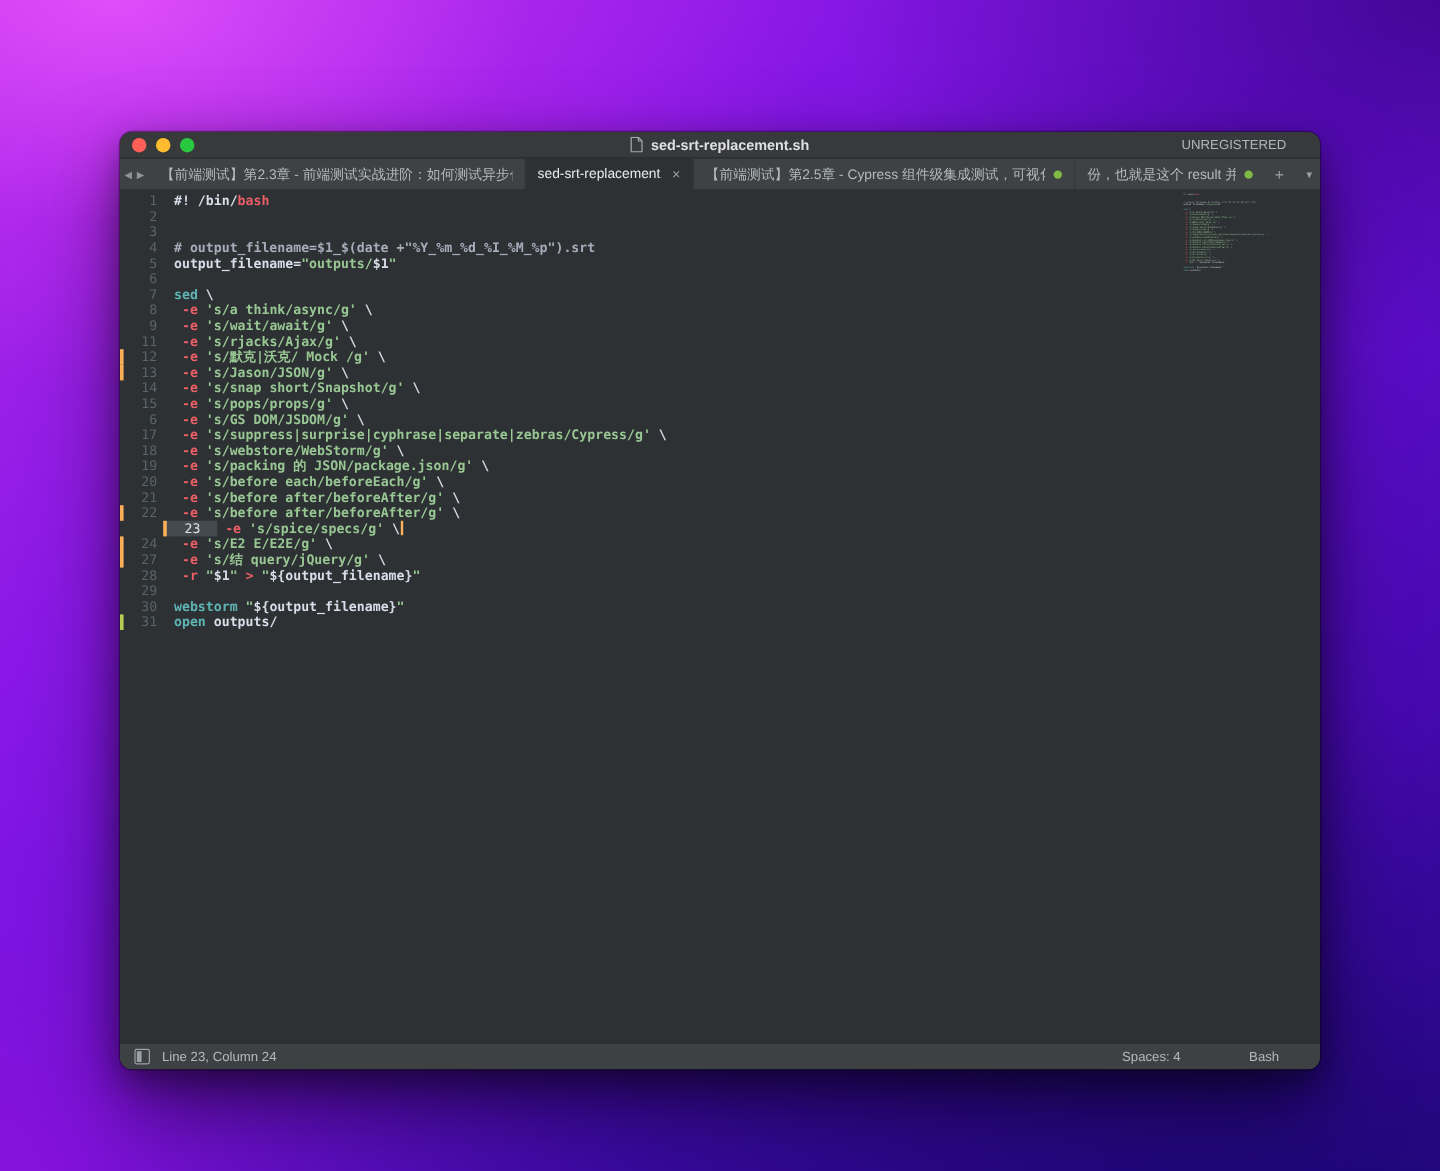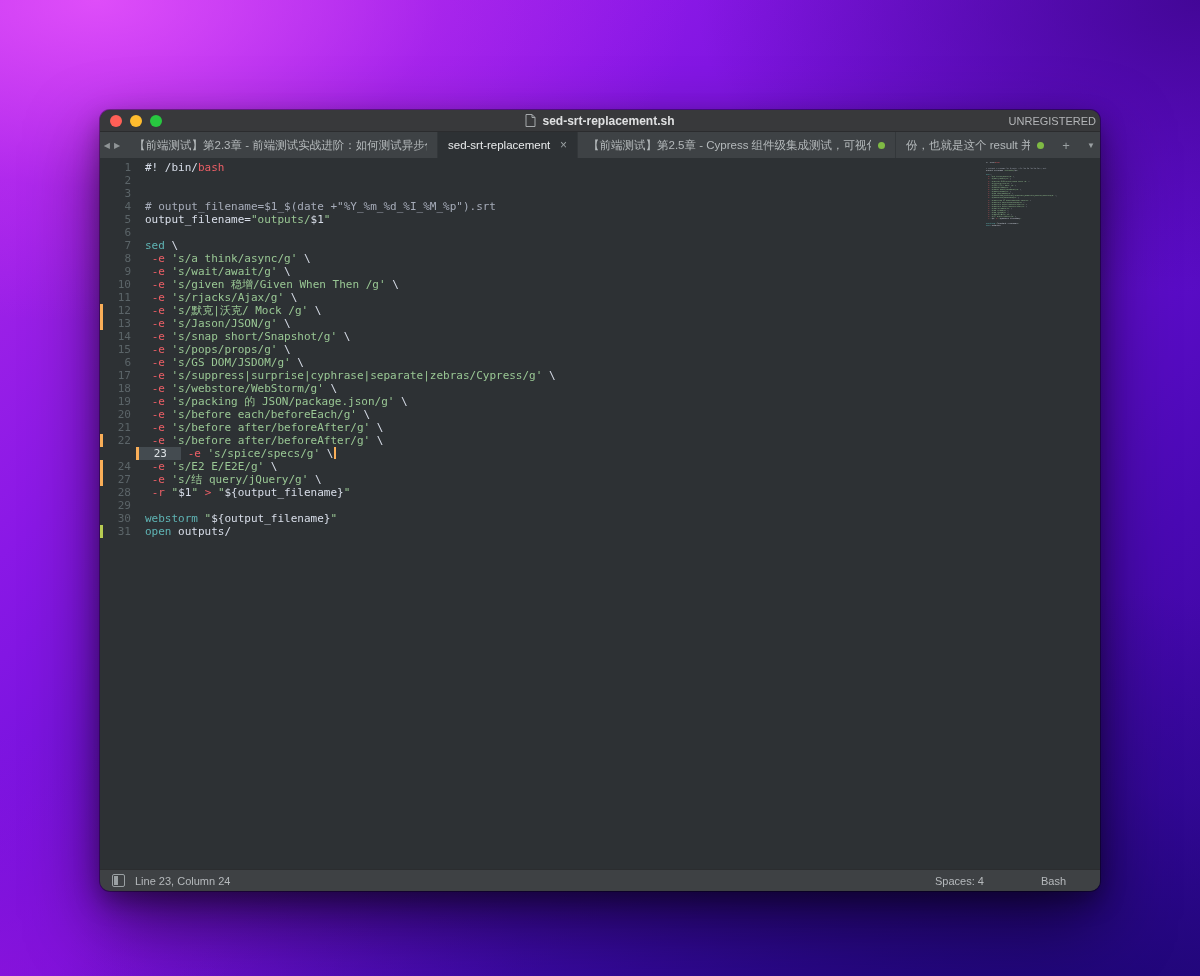--- a/index.html
+++ b/index.html
@@ -32,21 +32,21 @@
   .light { width:12px; height:12px; border-radius:50%; }
   .light.red    { background:var(--traffic-red,#ff5f57); }
   .light.yellow { background:var(--traffic-yellow,#febc2e); }
   .light.green  { background:var(--traffic-green,#28c840); }
   .title-center {
     position:absolute; left:0; right:0; top:0; bottom:0;
     display:flex; align-items:center; justify-content:center; gap:6px;
     font-size:12px; font-weight:700; color:#dfe0e1; pointer-events:none;
   }
   .doc-icon { width:11px; height:13px; opacity:.85; }
-  .badge { margin-left:auto; padding-right:4px; font-size:11px; color:#b3b5b7; z-index:2; }
+  .badge { margin-left:auto; padding-right:28px; font-size:11px; color:#b3b5b7; z-index:2; }
 
   
   .tabbar {
     flex:0 0 26px; background:var(--chrome-bg,#3e4245);
     display:flex; align-items:stretch; font-size:11.5px; min-width:0;
   }
   .navbtns { flex:0 0 24px; display:flex; align-items:center; justify-content:center; gap:4px;
              color:#8f9496; font-size:8px; }
   .navbtns span { cursor:default; }
   .tabs { display:flex; flex:0 0 auto; min-width:0; }
@@ -72,21 +72,21 @@
   }
   .line { display:flex; height:13px; white-space:pre; }
   .gut {
     flex:0 0 45px; text-align:right; padding-right:14px;
     color:var(--gutter,#5b6468); position:relative; user-select:none;
   }
   .gut .mark { position:absolute; left:0; top:0; bottom:0; width:3px; }
   .mark-o  { background:var(--orange,#f9ae58); }
   .mark-gr { background:var(--mark-green,#b8cc52); }
   .line.cur .gut { background:rgba(130,145,155,.28); color:#dde2e5;margin-left:36px; }
-  .code { flex:1; min-width:0; }
+  .code { flex:1; min-width:0;font-weight:bold; }
   .tk-p { color:var(--fg,#d8dee9); }
   .tk-r { color:var(--red,#ec5f66); }
   .tk-g { color:var(--green,#99c794); }
   .tk-b { color:var(--teal,#5fb4b4); }
   .tk-c { color:var(--comment,#a6acb9); }
   .caret { display:inline-block; width:2px; height:12px; background:var(--orange,#f9ae58);
            vertical-align:-2px; margin-left:1px; }
 
   
   .minimap { position:absolute; top:3px; left:886px; width:112px; height:260px; overflow:hidden; }
@@ -156,21 +156,20 @@
     <div class="codearea">
         <div class="line"><span class="gut">1</span><span class="code"><span class="tk-p">#! /bin/</span><span class="tk-r">bash</span></span></div>
         <div class="line"><span class="gut">2</span><span class="code"></span></div>
         <div class="line"><span class="gut">3</span><span class="code"></span></div>
         <div class="line"><span class="gut">4</span><span class="code"><span class="tk-c"># output_filename=$1_$(date +"%Y_%m_%d_%I_%M_%p").srt</span></span></div>
         <div class="line"><span class="gut">5</span><span class="code"><span class="tk-p">output_filename=</span><span class="tk-g">"outputs/</span><span class="tk-p">$1</span><span class="tk-g">"</span></span></div>
         <div class="line"><span class="gut">6</span><span class="code"></span></div>
         <div class="line"><span class="gut">7</span><span class="code"><span class="tk-b">sed</span><span class="tk-p"> \</span></span></div>
         <div class="line"><span class="gut">8</span><span class="code"><span class="tk-p"> </span><span class="tk-r">-e</span><span class="tk-p"> </span><span class="tk-g">'s/a think/async/g'</span><span class="tk-p"> \</span></span></div>
         <div class="line"><span class="gut">9</span><span class="code"><span class="tk-p"> </span><span class="tk-r">-e</span><span class="tk-p"> </span><span class="tk-g">'s/wait/await/g'</span><span class="tk-p"> \</span></span></div>
-        <div class="line"><span class="gut">10</span><span class="code"><span class="tk-p"> </span><span class="tk-r">-e</span><span class="tk-p"> </span><span class="tk-g">'s/given 稳增/Given When Then /g'</span><span class="tk-p"> \</span></span></div>
         <div class="line"><span class="gut">11</span><span class="code"><span class="tk-p"> </span><span class="tk-r">-e</span><span class="tk-p"> </span><span class="tk-g">'s/rjacks/Ajax/g'</span><span class="tk-p"> \</span></span></div>
         <div class="line"><span class="gut"><i class="mark mark-o"></i>12</span><span class="code"><span class="tk-p"> </span><span class="tk-r">-e</span><span class="tk-p"> </span><span class="tk-g">'s/默克|沃克/ Mock /g'</span><span class="tk-p"> \</span></span></div>
         <div class="line"><span class="gut"><i class="mark mark-o"></i>13</span><span class="code"><span class="tk-p"> </span><span class="tk-r">-e</span><span class="tk-p"> </span><span class="tk-g">'s/Jason/JSON/g'</span><span class="tk-p"> \</span></span></div>
         <div class="line"><span class="gut">14</span><span class="code"><span class="tk-p"> </span><span class="tk-r">-e</span><span class="tk-p"> </span><span class="tk-g">'s/snap short/Snapshot/g'</span><span class="tk-p"> \</span></span></div>
         <div class="line"><span class="gut">15</span><span class="code"><span class="tk-p"> </span><span class="tk-r">-e</span><span class="tk-p"> </span><span class="tk-g">'s/pops/props/g'</span><span class="tk-p"> \</span></span></div>
         <div class="line"><span class="gut">6</span><span class="code"><span class="tk-p"> </span><span class="tk-r">-e</span><span class="tk-p"> </span><span class="tk-g">'s/GS DOM/JSDOM/g'</span><span class="tk-p"> \</span></span></div>
         <div class="line"><span class="gut">17</span><span class="code"><span class="tk-p"> </span><span class="tk-r">-e</span><span class="tk-p"> </span><span class="tk-g">'s/suppress|surprise|cyphrase|separate|zebras/Cypress/g'</span><span class="tk-p"> \</span></span></div>
         <div class="line"><span class="gut">18</span><span class="code"><span class="tk-p"> </span><span class="tk-r">-e</span><span class="tk-p"> </span><span class="tk-g">'s/webstore/WebStorm/g'</span><span class="tk-p"> \</span></span></div>
         <div class="line"><span class="gut">19</span><span class="code"><span class="tk-p"> </span><span class="tk-r">-e</span><span class="tk-p"> </span><span class="tk-g">'s/packing 的 JSON/package.json/g'</span><span class="tk-p"> \</span></span></div>
         <div class="line"><span class="gut">20</span><span class="code"><span class="tk-p"> </span><span class="tk-r">-e</span><span class="tk-p"> </span><span class="tk-g">'s/before each/beforeEach/g'</span><span class="tk-p"> \</span></span></div>

